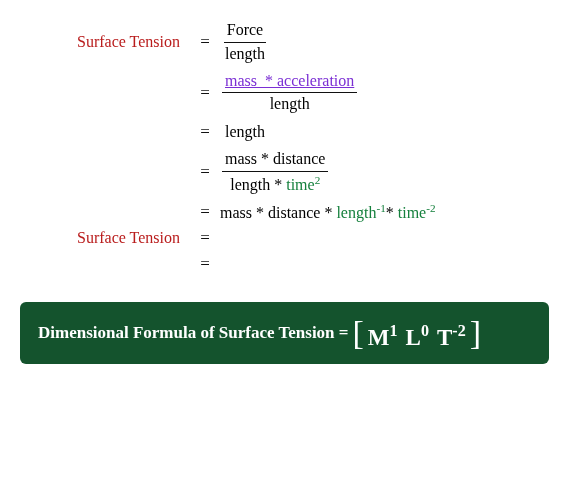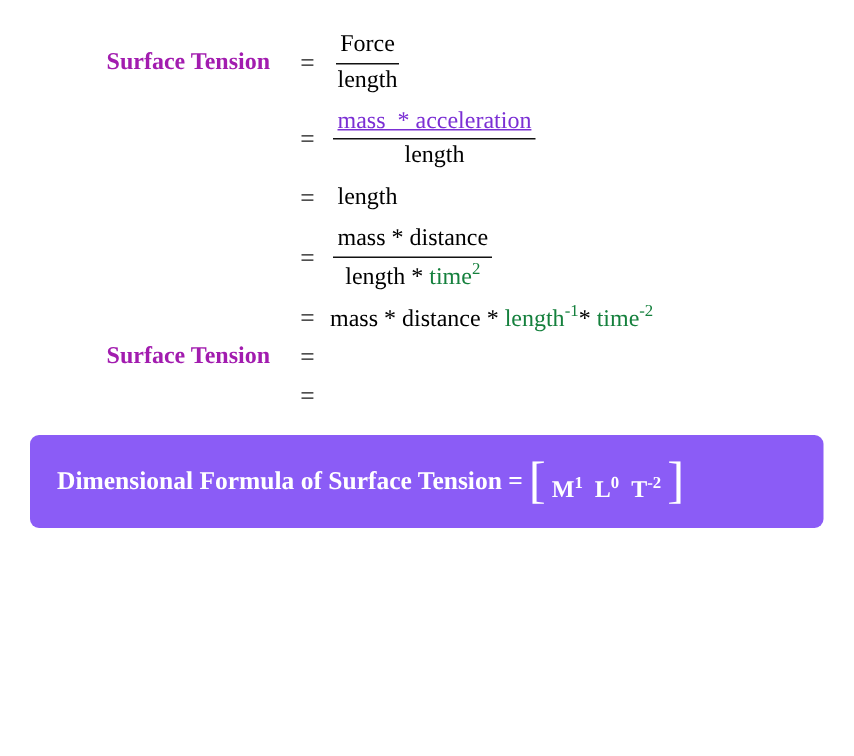--- a/index.html
+++ b/index.html
@@ -20,22 +20,22 @@
 
     .eq-row {
       display: flex;
       align-items: center;
       margin-bottom: 6px;
     }
 
     .label-col {
       width: 170px;
       font-size: 16px;
-      font-weight: 700;
-      color: #a21caf;
+      font-weight: 400;
+      color: #b91c1c;
       text-align: right;
       padding-right: 10px;
     }
 
     .eq-sign {
       width: 30px;
       text-align: center;
       font-size: 17px;
       color: #111;
     }
@@ -70,26 +70,26 @@
       white-space: nowrap;
     }
     .inline-frac .den {
       padding: 1px 3px 0;
       line-height: 1.3;
       white-space: nowrap;
     }
 
     
     .final-banner {
-      background: #8b5cf6;
+      background: #14532d;
       color: #fff;
       font-weight: bold;
       font-size: 17px;
       padding: 14px 18px;
-      margin-top: 10px;
+      margin-top: 22px;
       border-radius: 6px;
       display: flex;
       align-items: center;
       flex-wrap: wrap;
     }
 
     .banner-text {
       display: flex;
       align-items: baseline;
       flex-wrap: wrap;
@@ -97,21 +97,21 @@
     }
 
     .bracket {
       font-size: 2em;
       font-weight: 300;
       line-height: 1;
       vertical-align: middle;
     }
 
     .dim-var {
-      font-size: 16px;
+      font-size: 23px;
       margin: 0 4px;
     }
   </style>
 </head>
 <body>
 
 <div class="equations-container">
 
   <div class="eq-row">
     <div class="label-col">Surface Tension</div>

